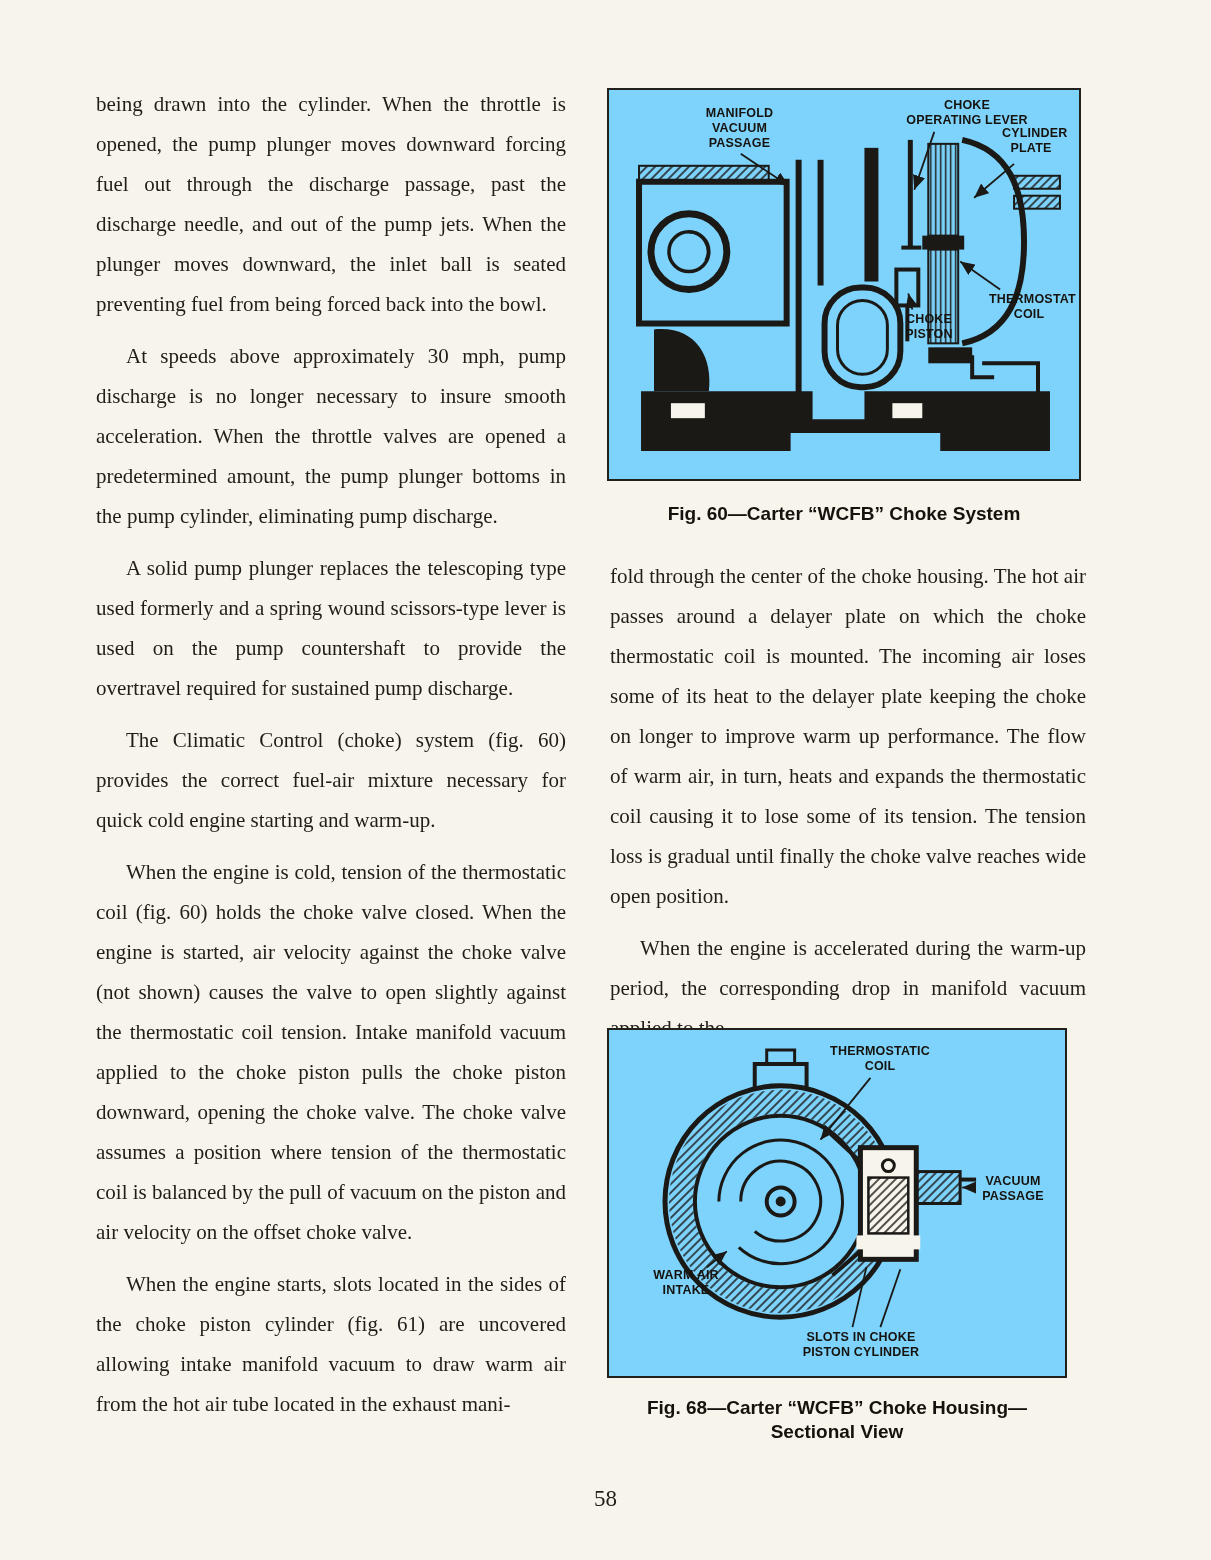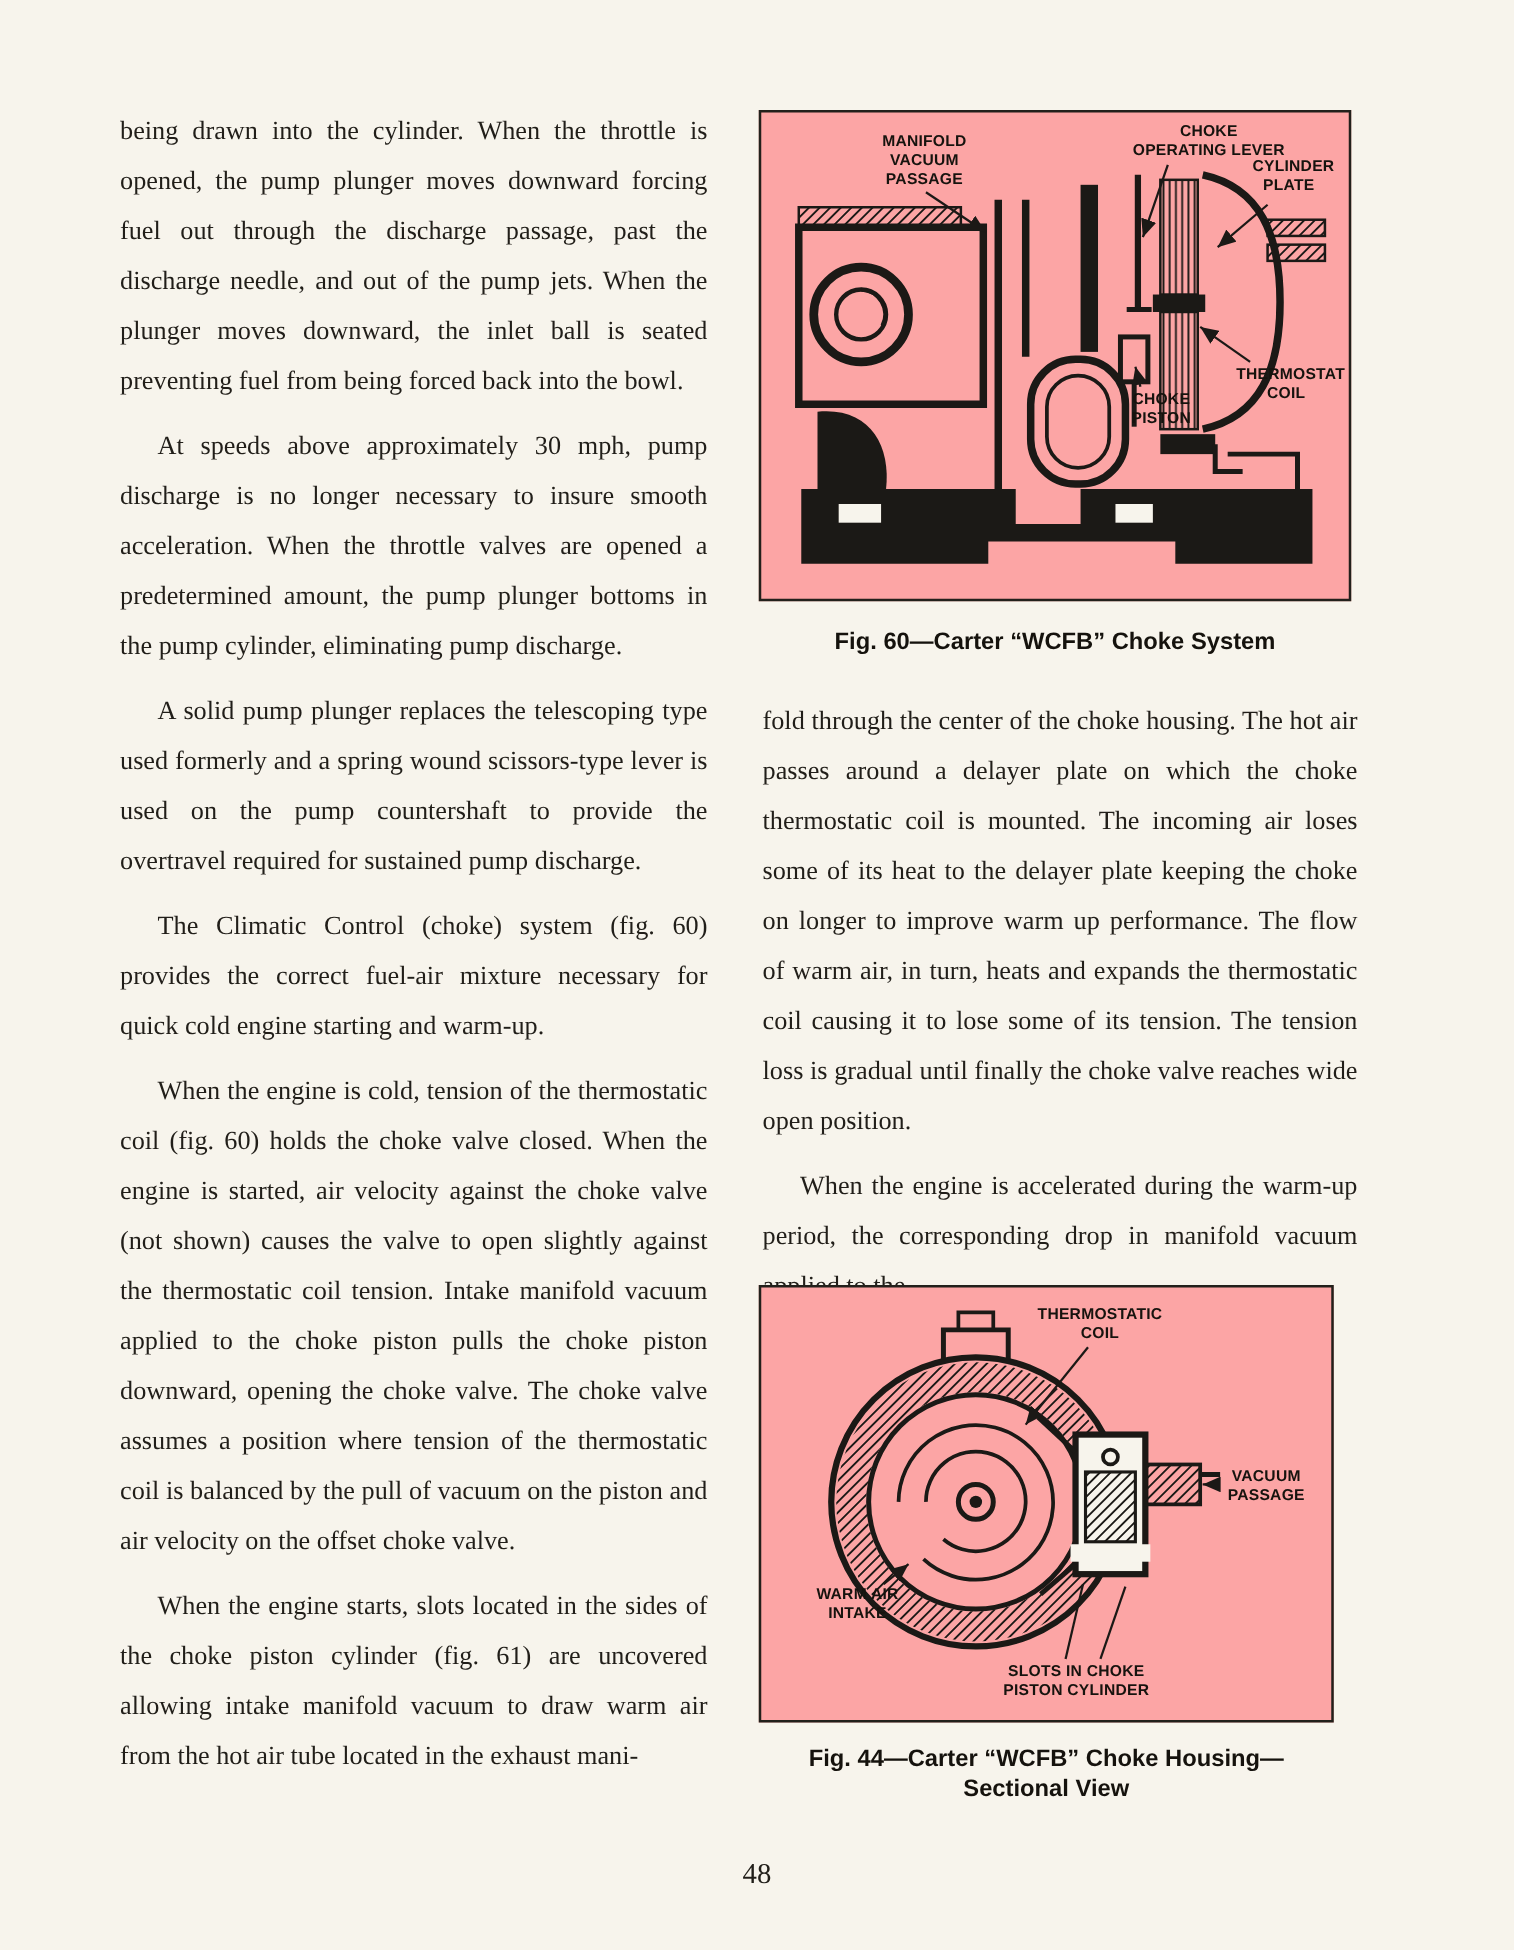--- a/index.html
+++ b/index.html
@@ -24,21 +24,21 @@
   .heading {
     font-family:"Liberation Sans", sans-serif;
     font-weight:bold;
     font-size:25px;
     color:#15120d;
     margin:24px 0 14px 0;
   }
   .figure {
     position:absolute;
     border:2.5px solid #22201b;
-    background:#fca5a5;
+    background:#7dd3fc;
   }
   .fig60 { left:607px; top:88px;  width:474px; height:393px; }
   .fig61 { left:607px; top:1028px; width:460px; height:350px; }
   .fig-label {
     position:absolute;
     font-family:"Liberation Sans", sans-serif;
     font-weight:bold;
     font-size:12.5px;
     line-height:15px;
     letter-spacing:.2px;
@@ -192,17 +192,17 @@
       <path d="M244,298 L258,238"></path>
       <path d="M272,298 L292,240"></path>
     </g>
   </svg>
   <div class="fig-label" style="left:215px; top:14px;  width:112px;">THERMOSTATIC COIL</div>
   <div class="fig-label" style="left:364px; top:144px; width:80px;">VACUUM PASSAGE</div>
   <div class="fig-label" style="left:42px;  top:238px; width:70px;">WARM AIR INTAKE</div>
   <div class="fig-label" style="left:178px; top:300px; width:148px;">SLOTS IN CHOKE PISTON CYLINDER</div>
 </div>
 <div class="caption cap61">
-  <div>Fig. 44—Carter “WCFB” Choke Housing—</div>
+  <div>Fig. 68—Carter “WCFB” Choke Housing—</div>
   <div>Sectional View</div>
 </div>
 
-<div class="pagenum">48</div>
+<div class="pagenum">58</div>
 
 </body></html>

